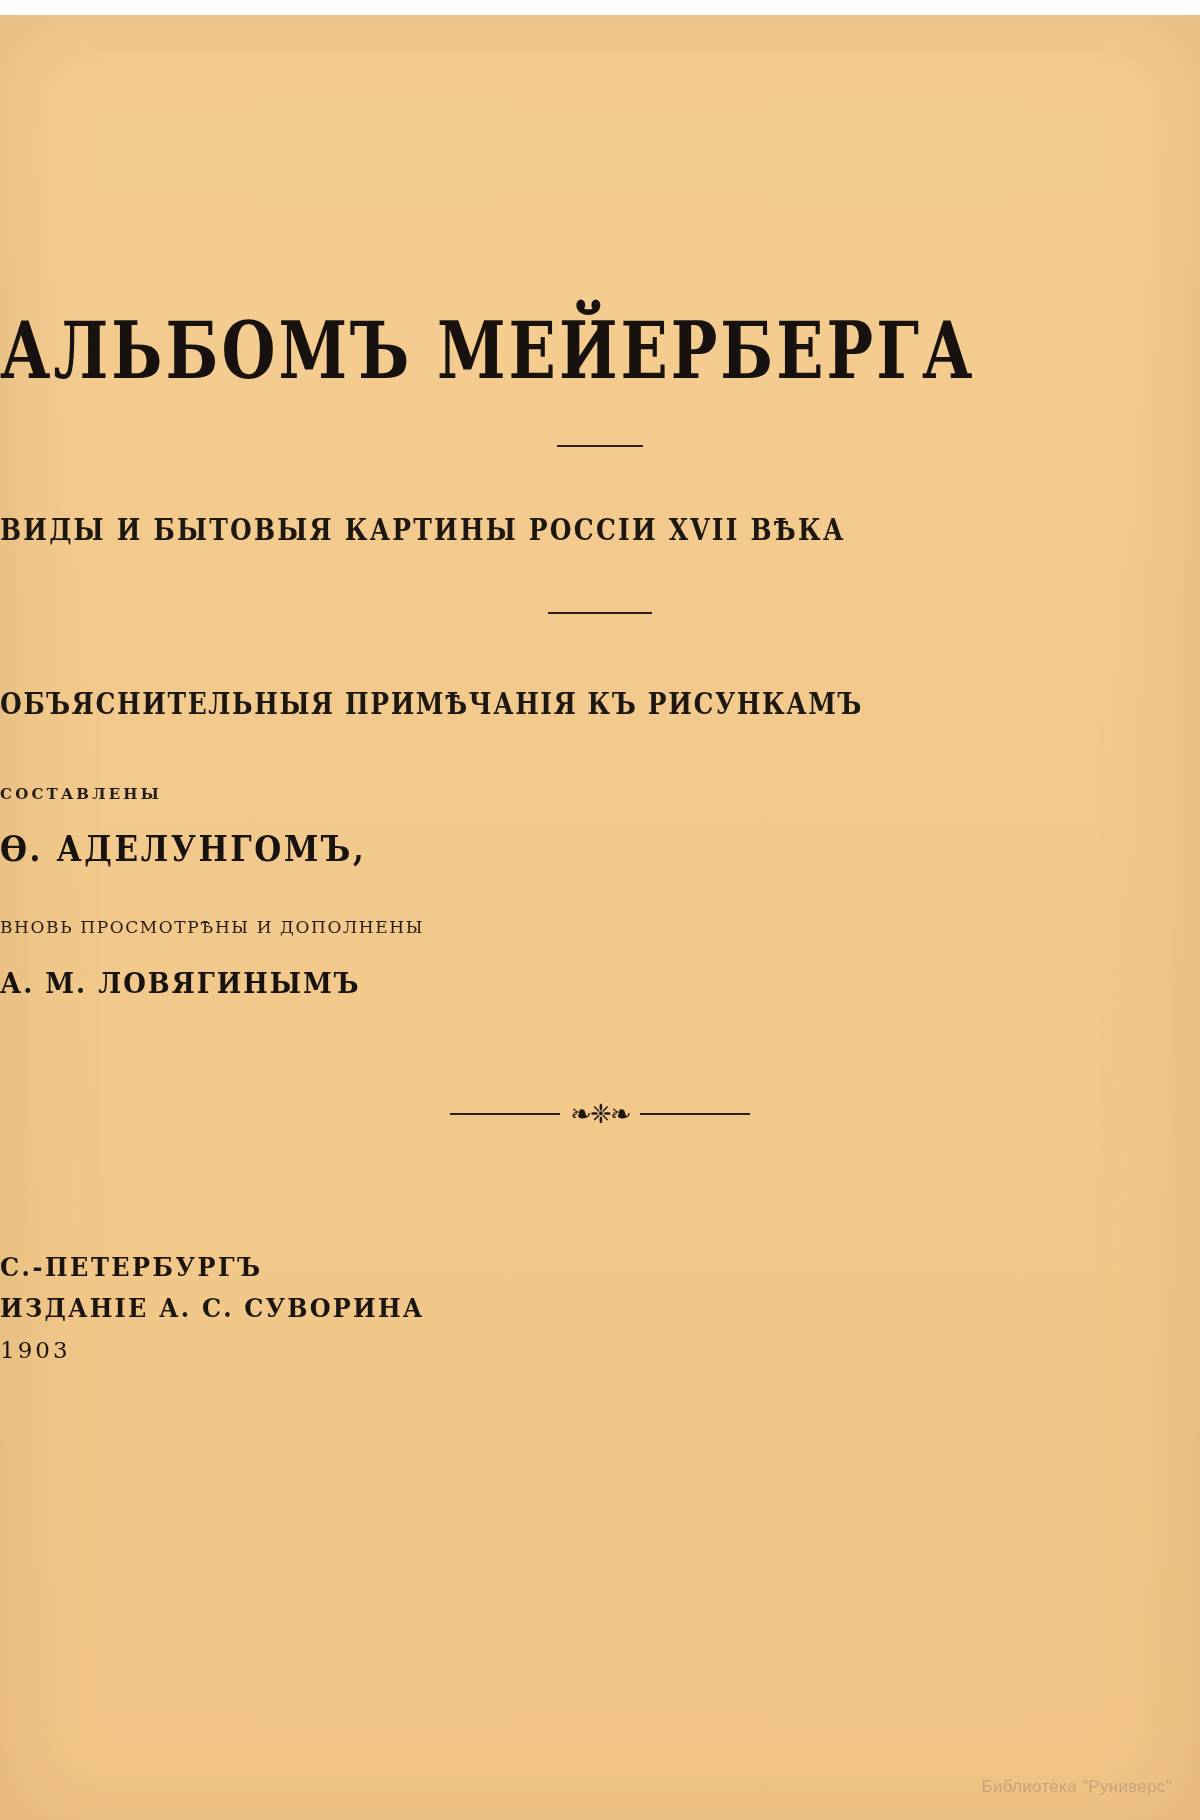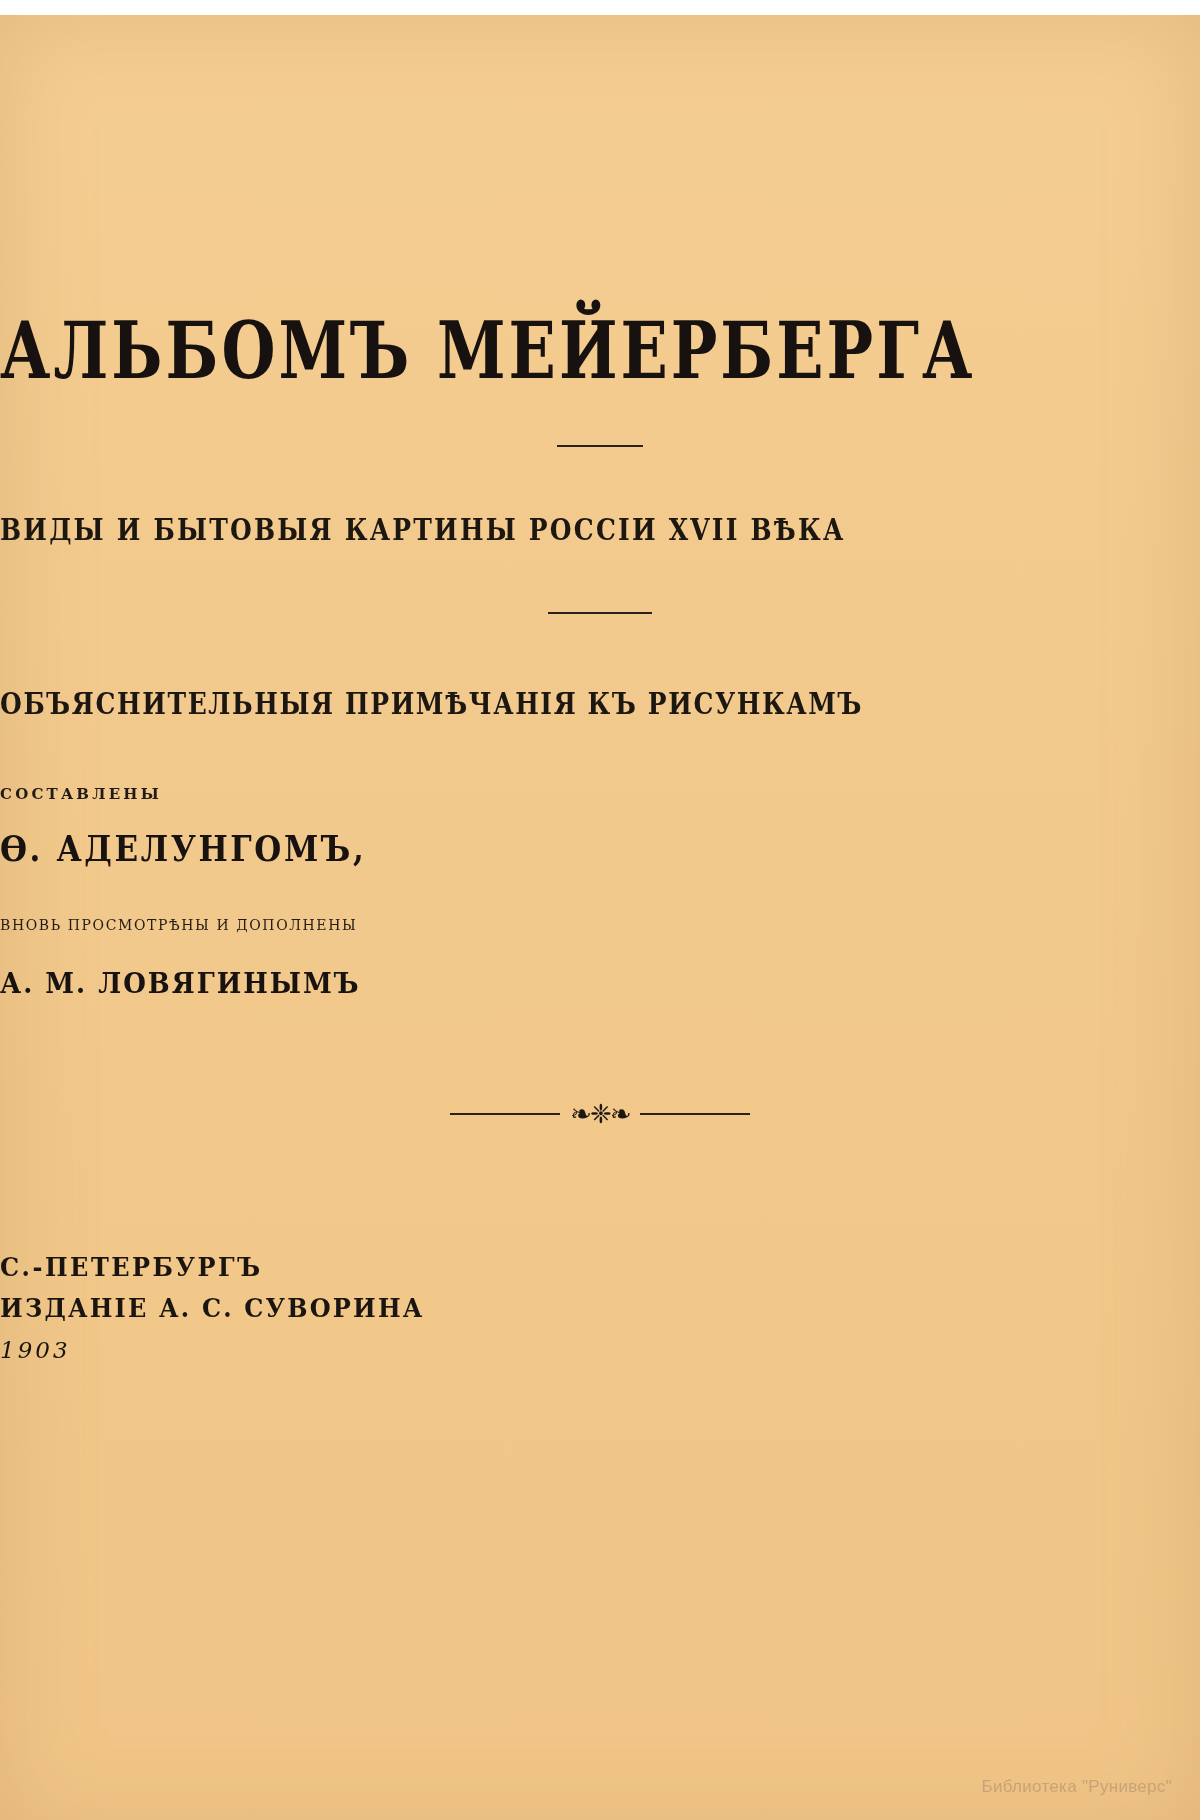--- a/index.html
+++ b/index.html
@@ -106,21 +106,21 @@
     transform: scaleY(1.12);
     transform-origin: top center;
   }
 
   .revised-line {
     position: absolute;
     top: 902px;
     left: 0; right: 0;
     font-family: "DejaVu Serif", serif;
     font-weight: 400;
-    font-size: 14px;
+    font-size: 17px;
     letter-spacing: 1.6px;
     color: #241c16;
   }
 
   .editor {
     position: absolute;
     top: 952px;
     left: 0; right: 0;
     font-family: "DejaVu Serif", serif;
     font-weight: 700;
@@ -177,21 +177,20 @@
     transform: scaleY(1.1);
     transform-origin: top center;
   }
   .imprint-year {
     margin-top: 16px;
     font-family: "DejaVu Serif", serif;
     font-weight: 400;
     font-size: 23px;
     letter-spacing: 3px;
     color: #1a1511;
-    font-style: italic;
   }
 
   .watermark {
     position: absolute;
     right: 28px;
     bottom: 38px;
     font-family: "Liberation Sans", sans-serif;
     font-size: 17px;
     color: #c9a378;
     letter-spacing: 0.3px;

